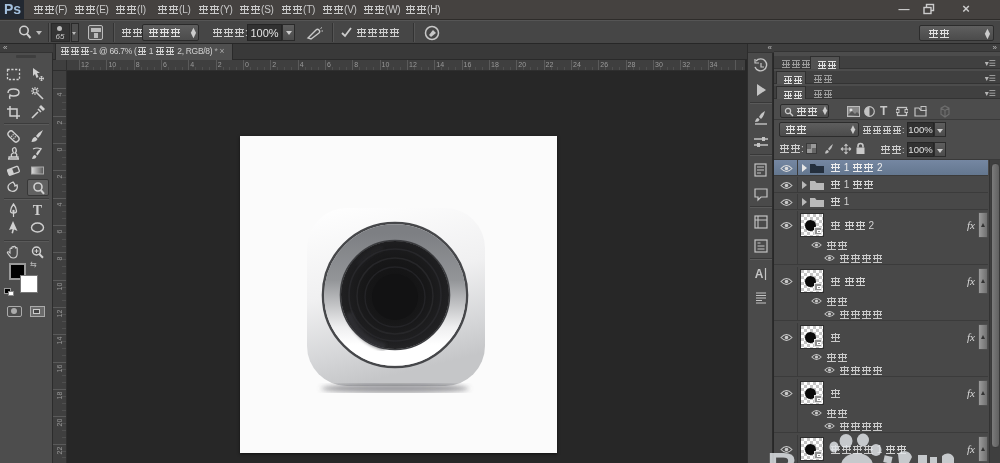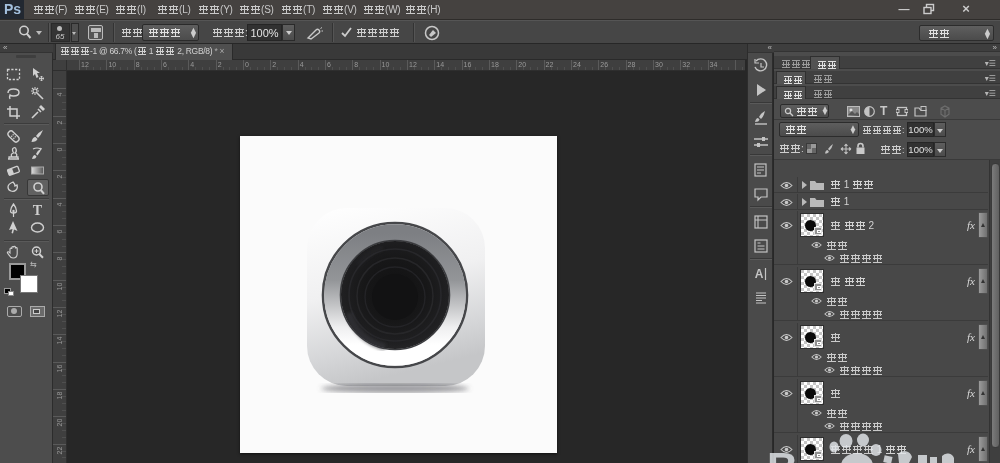--- a/index.html
+++ b/index.html
@@ -677,20 +677,34 @@
           <path d="M3 5.5 V4 a2.5 2.5 0 0 1 5 0 v1.5" fill="none" stroke="#c9c9c9" stroke-width="1.6"></path>
         </svg>
 <div class="abs" style="left:106px;top:5px;"><i class="k9" style="--c:#cdcdcd;"></i><i class="k9" style="--c:#cdcdcd;"></i><span style="color:#cdcdcd;font-size:9px;">:</span></div>
 <div class="abs" style="left:133px;top:2px;width:27px;height:15px;background:#313131;border:1px solid #262626;color:#e0e0e0;font-size:9.5px;text-align:center;line-height:14px;">100%</div>
 <div class="abs" style="left:160px;top:2px;width:12px;height:15px;background:linear-gradient(#5e5e5e,#4b4b4b);border:1px solid #2c2c2c;">
           <div class="abs" style="left:2px;top:6px;border-left:3px solid transparent;border-right:3px solid transparent;border-top:4px solid #ccc;"></div>
         </div>
 </div>
 </div>
 <div class="abs" style="left:774px;top:160px;width:226px;height:303px;background:#484848;">
+      <div class="abs" style="left:0;top:0px;width:214px;height:16px;background:linear-gradient(#7587a2,#64778f);border-bottom:1px solid #3b3b3b;">
+        <div class="abs" style="left:6px;top:4px;">
+          <svg width="13" height="9" viewBox="0 0 13 9">
+            <path d="M1 4.5 Q6.5 -1.5 12 4.5 Q6.5 10.5 1 4.5z" fill="none" stroke="#dcdcdc" stroke-width="1.1"></path>
+            <circle cx="6.5" cy="4.5" r="1.8" fill="#dcdcdc"></circle>
+          </svg>
+        </div>
+        <div class="abs" style="left:23px;top:0;width:1px;height:16px;background:#3b3b3b;"></div>
+        <div class="abs" style="left:28px;top:4px;width:0;height:0;border-top:4px solid transparent;border-bottom:4px solid transparent;border-left:5px solid #e5e5e5;"></div>
+        <svg class="abs" style="left:36px;top:3px;" width="14" height="10" viewBox="0 0 14 10">
+          <path d="M0 1 h5 l1.5 2 H14 V10 H0 z" fill="#242f3d"></path>
+        </svg>
+        <div class="abs" style="left:56px;top:3px;--c:#ededed;color:#ededed;font-size:10px;"><i class="k9" style="--c:#ededed;"></i>&nbsp;1&nbsp;<i class="k9" style="--c:#ededed;"></i><i class="k9" style="--c:#ededed;"></i>&nbsp;2</div>
+      </div>
       <div class="abs" style="left:0;top:17px;width:214px;height:16px;background:#484848;border-bottom:1px solid #3b3b3b;">
         <div class="abs" style="left:6px;top:4px;">
           <svg width="13" height="9" viewBox="0 0 13 9">
             <path d="M1 4.5 Q6.5 -1.5 12 4.5 Q6.5 10.5 1 4.5z" fill="none" stroke="#c9c9c9" stroke-width="1.1"></path>
             <circle cx="6.5" cy="4.5" r="1.8" fill="#c9c9c9"></circle>
           </svg>
         </div>
         <div class="abs" style="left:23px;top:0;width:1px;height:16px;background:#3b3b3b;"></div>
         <div class="abs" style="left:28px;top:4px;width:0;height:0;border-top:4px solid transparent;border-bottom:4px solid transparent;border-left:5px solid #b9b9b9;"></div>
         <svg class="abs" style="left:36px;top:3px;" width="14" height="10" viewBox="0 0 14 10">

